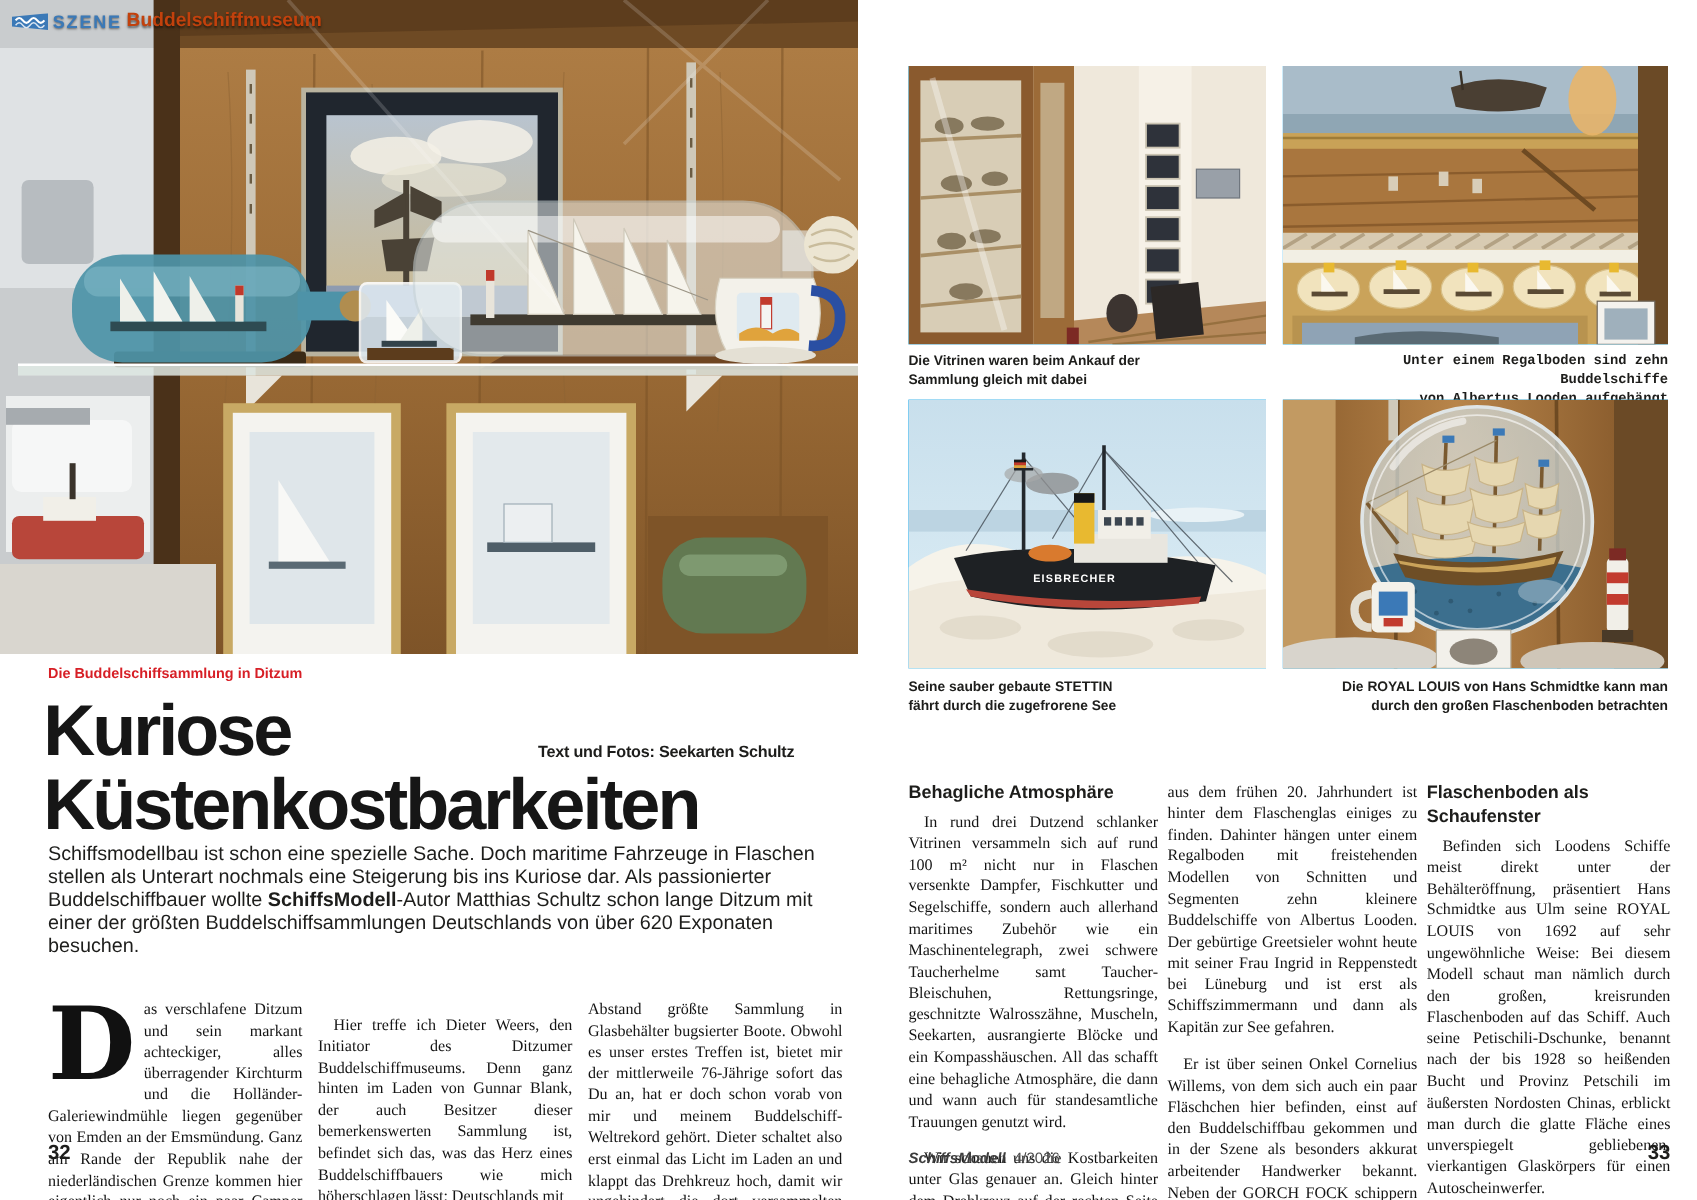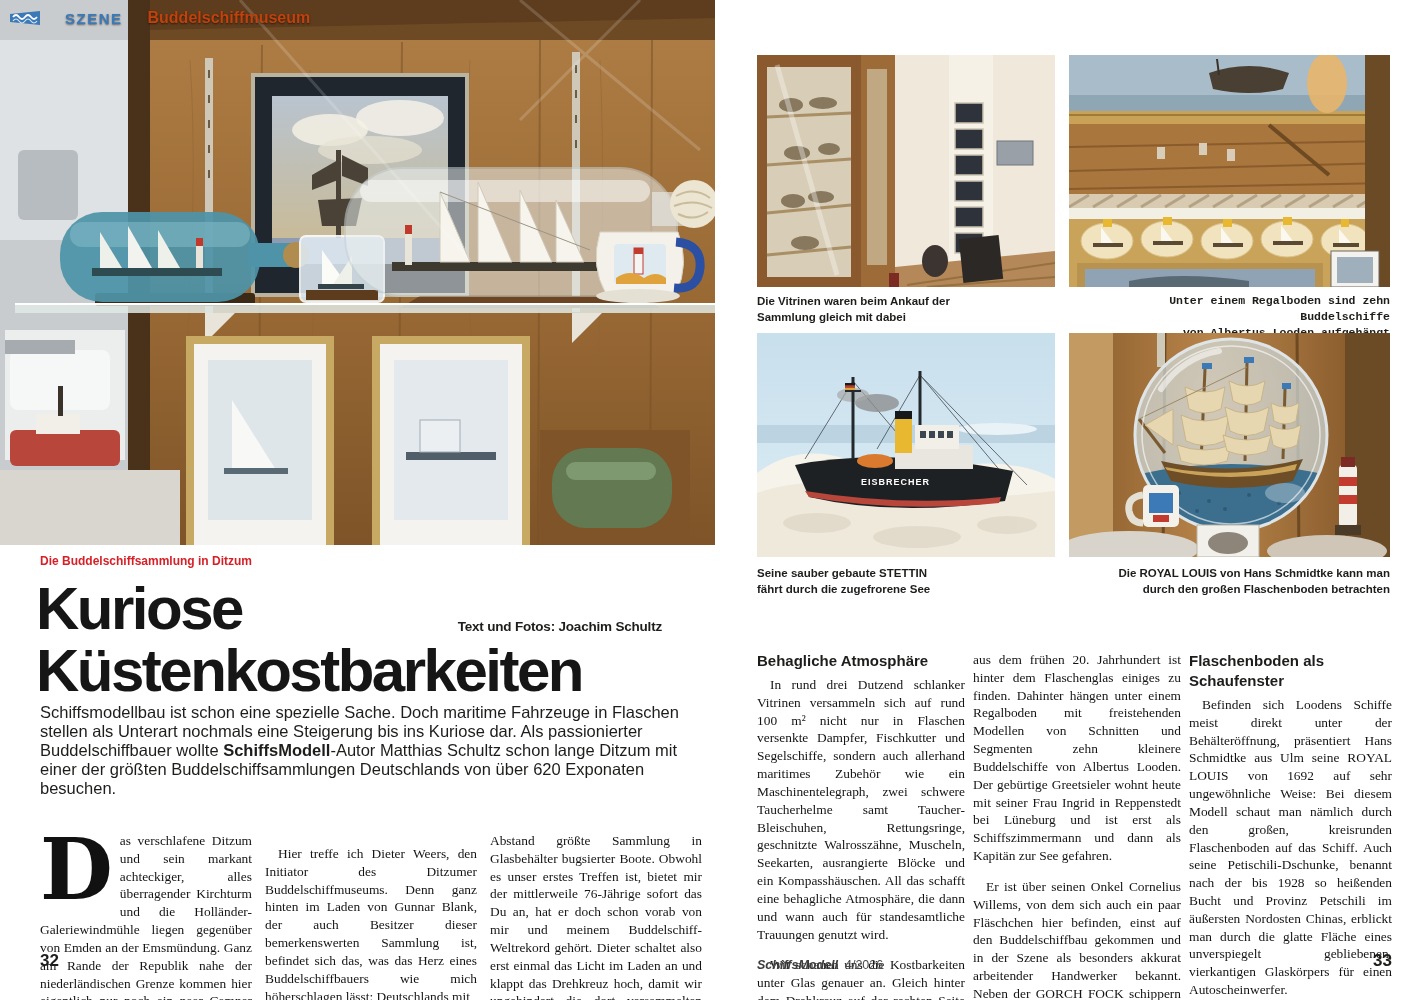--- a/index.html
+++ b/index.html
@@ -1,21 +1,21 @@
 <!DOCTYPE html>
 <html><head>
 <meta charset="utf-8">
 <style>
   html,body{margin:0;padding:0;background:#ffffff;}
   .spread{position:relative;width:1414px;height:1000px;background:#fff;
           font-family:"Liberation Sans",sans-serif;overflow:hidden;}
   .abs{position:absolute;}
   
   .hero{left:0;top:0;width:715px;height:545px;overflow:hidden;}
-  .hero-header{position:absolute;left:10px;top:9px;display:flex;align-items:center;gap:25px;
+  .hero-header{position:absolute;left:10px;top:9px;display:flex;align-items:center;gap:4px;
                text-shadow:0 1px 2px rgba(0,0,0,.55);}
   .hero-header .section{color:#3b79b7;font-weight:bold;font-size:15px;letter-spacing:1.5px;}
   .hero-header .topic{color:#c2410c;font-weight:bold;font-size:16px;}
   .kicker{left:40px;top:554px;font-size:12px;font-weight:bold;color:#d71f26;}
   .headline{left:36px;top:578px;width:660px;font-weight:bold;color:#161616;
             font-size:60px;line-height:62px;letter-spacing:-2.5px;}
   .byline{left:420px;top:619px;width:242px;text-align:right;font-size:13.5px;
           font-weight:bold;color:#1d1d1b;letter-spacing:-.2px;}
   .standfirst{left:40px;top:703px;width:650px;font-size:16.5px;line-height:19px;color:#1d1d1b;}
   .body-col{position:absolute;font-family:"Liberation Serif",serif;font-size:13.4px;
@@ -221,21 +221,21 @@
     </div>
   </div>
 
   <div class="abs kicker">Die Buddelschiffsammlung in Ditzum</div>
 
   <div class="abs headline">
     <div>Kuriose</div>
     <div>Küstenkostbarkeiten</div>
   </div>
 
-  <div class="abs byline">Text und Fotos: Joachim Schultz</div>
+  <div class="abs byline">Text und Fotos: Seekarten Schultz</div>
 
   <div class="abs standfirst"><span>Schiffsmodellbau ist schon eine spezielle Sache. Doch maritime Fahrzeuge in Flaschen stellen als Unterart nochmals eine Steigerung bis ins Kuriose dar. Als passionierter Buddelschiffbauer wollte </span><b>SchiffsModell</b><span>-Autor Matthias Schultz schon lange Ditzum mit einer der größten Buddelschiffsammlungen Deutschlands von über 620 Exponaten besuchen.</span></div>
 
   <div class="body-col" style="left:40px;top:791px;width:212px;height:170px;">
     <p><span class="dropcap">D</span><span>as verschlafene Ditzum und sein markant achteckiger, alles überragender Kirchturm und die Holländer-Galeriewindmühle liegen gegenüber von Emden an der Emsmündung. Ganz am Rande der Republik nahe der niederländischen Grenze kommen hier eigentlich nur noch ein paar Camper und Fahrradtouristen vorbei, die dann morgens ihre Brötchen beim</span></p>
   </div>
   <div class="body-col" style="left:265px;top:791px;width:212px;height:170px;">
     <p class="sp">Hier treffe ich Dieter Weers, den Initiator des Ditzumer Buddelschiffmuseums. Denn ganz hinten im Laden von Gunnar Blank, der auch Besitzer dieser bemerkenswerten Sammlung ist, befindet sich das, was das Herz eines Buddelschiffbauers wie mich höherschlagen lässt: Deutschlands mit</p>
   </div>
   <div class="body-col" style="left:490px;top:791px;width:212px;height:170px;">

